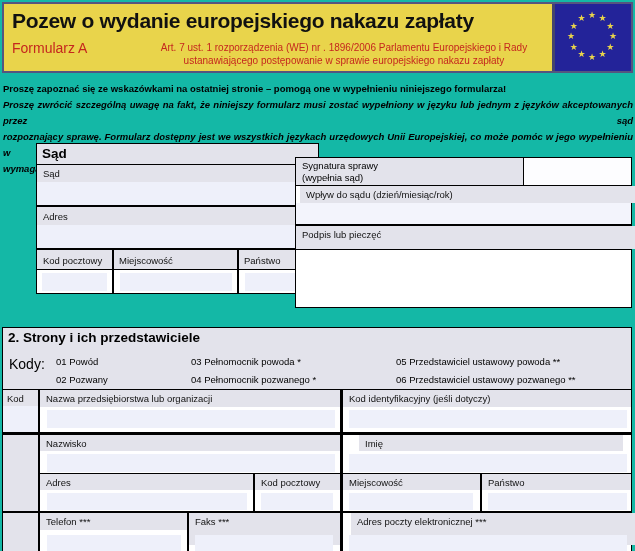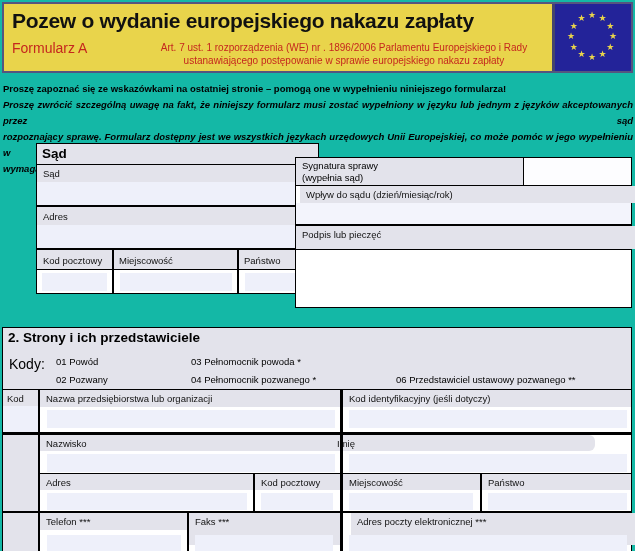--- a/index.html
+++ b/index.html
@@ -117,38 +117,39 @@
 
   <div class="tbl" style="left:2px; top:327px; width:630px; height:224px; border-bottom:none;">
 
     <div class="abs graybg" style="left:0; top:0; width:628px; height:61px;">
       <div class="sec-title">2. Strony i ich przedstawiciele</div>
       <div class="abs" style="left:6px;  top:28px; font-size:14px;">Kody:</div>
       <div class="abs" style="left:53px; top:28px; font-size:9.5px;">01 Powód</div>
       <div class="abs" style="left:53px; top:46px; font-size:9.5px;">02 Pozwany</div>
       <div class="abs" style="left:188px; top:28px; font-size:9.5px;">03 Pełnomocnik powoda *</div>
       <div class="abs" style="left:188px; top:46px; font-size:9.5px;">04 Pełnomocnik pozwanego *</div>
+      <div class="abs" style="left:393px; top:28px; font-size:9.5px;">05 Przedstawiciel ustawowy powoda **</div>
       <div class="abs" style="left:393px; top:46px; font-size:9.5px;">06 Przedstawiciel ustawowy pozwanego **</div>
     </div>
     <div class="hline" style="left:0; top:61px; width:628px; height:1px;"></div>
 
     <div class="abs graybg" style="left:0; top:62px; width:35px; height:162px;"></div>
     <div class="abs lbl graybg" style="left:0; top:62px; width:35px; height:16px; padding-left:4px;">Kod</div>
     <div class="abs fill-input" style="left:0; top:78px; width:35px; height:26px;"></div>
     <div class="vline" style="left:35px; top:62px; width:2px; height:162px;"></div>
 
     <div class="abs graybg lbl" style="left:340px; top:62px; width:288px; height:17px;">Kod identyfikacyjny (jeśli dotyczy)</div>
     <div class="abs graybg lbl" style="left:37px; top:62px; width:300px; height:17px;">Nazwa przedsiębiorstwa lub organizacji</div>
 
     <div class="input-box" style="left:44px; top:82px; width:288px; height:18px;"></div>
     <div class="input-box" style="left:346px; top:82px; width:278px; height:18px;"></div>
     <div class="hline" style="left:0; top:104px; width:628px; height:3px;"></div>
 
     <div class="abs graybg lbl" style="left:37px; top:107px; width:300px; height:16px;">Nazwisko</div>
-    <div class="abs graybg lbl" style="left:328px; top:107px; width:264px; height:16px;border-radius:6px;">Imię</div>
+    <div class="abs graybg lbl" style="left:356px; top:107px; width:264px; height:16px;">Imię</div>
     <div class="input-box" style="left:44px; top:126px; width:288px; height:18px;"></div>
     <div class="input-box" style="left:346px; top:126px; width:278px; height:18px;"></div>
     <div class="hline" style="left:37px; top:145px; width:591px; height:1px;"></div>
 
     <div class="abs graybg lbl" style="left:37px; top:146px; width:213px; height:16px;">Adres</div>
     <div class="abs graybg lbl" style="left:252px; top:146px; width:85px; height:16px;">Kod pocztowy</div>
     <div class="abs graybg lbl" style="left:340px; top:146px; width:137px; height:16px;">Miejscowość</div>
     <div class="abs graybg lbl" style="left:479px; top:146px; width:149px; height:16px;">Państwo</div>
     <div class="input-box" style="left:44px; top:165px; width:200px; height:17px;"></div>
     <div class="input-box" style="left:258px; top:165px; width:72px; height:17px;"></div>

